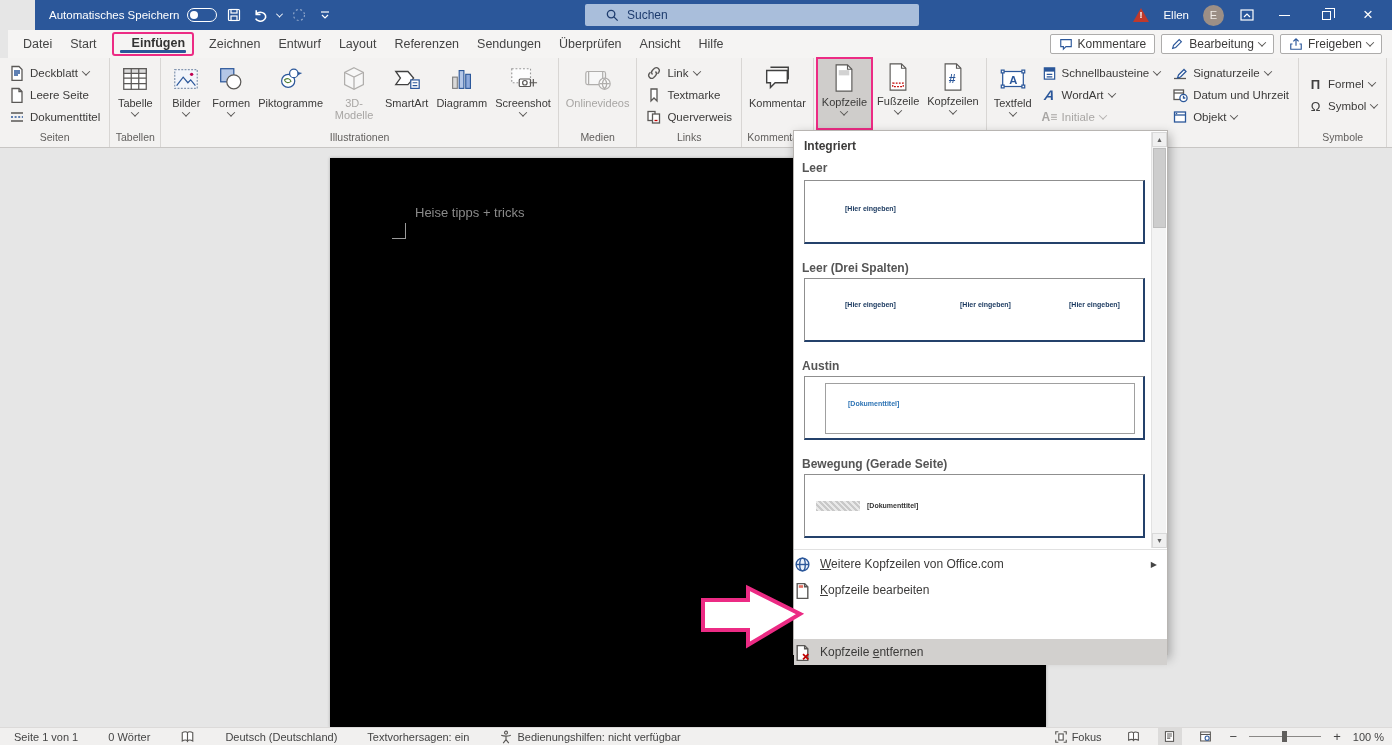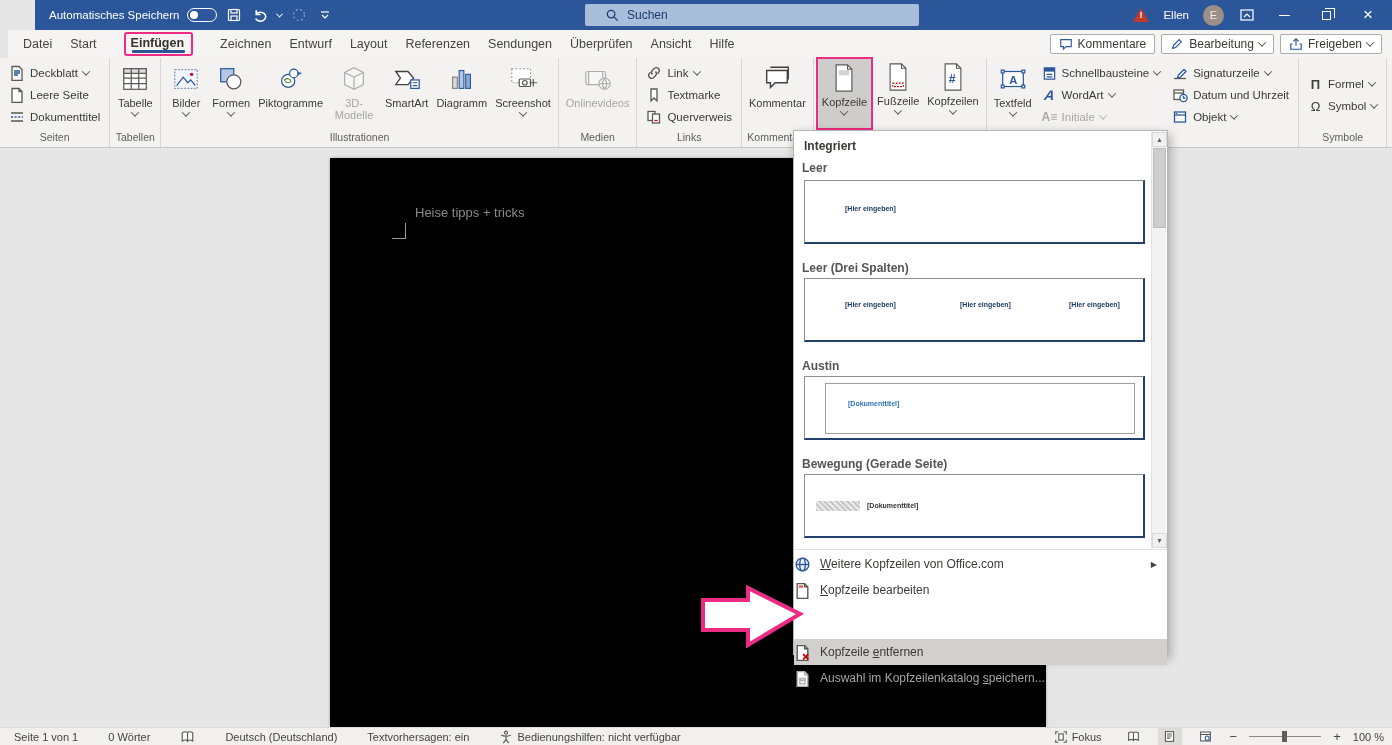--- a/index.html
+++ b/index.html
@@ -19,21 +19,21 @@
   .warn-tri span { position:absolute; left:-2px; top:2px; font-size:9px; color:#fff; font-weight:bold; }
   .avatar { width:21px; height:21px; border-radius:50%; background:#9c8f86; display:flex; align-items:center; justify-content:center; font-size:11px; color:#f0ebe6; }
   .winbtn { width:28px; height:30px; display:flex; align-items:center; justify-content:center; font-size:14px; }
   .min-line { width:11px; height:1px; background:#fff; }
   .restore-ic { width:9px; height:9px; border:1px solid #fff; position:relative; }
   .restore-ic:before { content:""; position:absolute; left:2px; top:-4px; width:9px; height:9px; border:1px solid #fff; border-left:none; border-bottom:none; }
 
   
   .tabs { position:absolute; top:30px; left:8px; right:0; height:28px; background:#f5f4f3; display:flex; align-items:center; font-size:12.5px; color:#444; }
   .tab { padding:4px 9px; position:relative; }
-  .tab.active { border:2px solid #ec2b84; border-radius:3px; margin:0 18px; padding:2px 7px 4px 5px; font-weight:bold; color:#333; }
+  .tab.active { border:2px solid #ec2b84; border-radius:3px; margin:0 6px; padding:2px 7px 4px 18px; font-weight:bold; color:#333; }
   .tab-underline { position:absolute; left:6px; right:6px; bottom:1px; height:3px; background:#2b579a; border-radius:1px; }
   .tabs-right { margin-left:auto; display:flex; gap:6px; padding-right:10px; }
   .pillbtn { display:flex; align-items:center; gap:5px; border:1px solid #adacab; background:#fff; border-radius:2px; padding:2px 8px; font-size:12px; color:#3b3a39; }
 
   
   .ribbon { position:absolute; top:58px; left:0; right:0; height:90px; background:#f3f2f1; border-bottom:1px solid #c8c6c4; display:flex; }
   .grp { display:flex; flex-direction:column; border-right:1px solid #d8d6d4; flex-shrink:0; }
   .grp-body { flex:1; display:flex; align-items:stretch; padding:2px 3px 0 3px; }
   .grp-label { height:17px; font-size:10.5px; color:#605e5c; text-align:center; line-height:15px; }
   .big { display:flex; flex-direction:column; align-items:center; justify-content:flex-start; padding:1px 4px; min-width:44px; }
@@ -605,29 +605,20 @@
         <span class="mlabel"><span class="u">K</span><span>opfzeile bearbeiten</span></span>
       </div>
       <div class="mi hl">
         <svg width="17" height="17" viewBox="0 0 16 16">
             <path d="M3 1.5h7l3 3v11H3z" class="s fw"></path>
             <path d="M10 1.5v3h3" class="s"></path>
             <path d="M8.5 9.5l5 5M13.5 9.5l-5 5" class="sr" style="stroke-width:1.6"></path>
           </svg>
         <span class="mlabel"><span>Kopfzeile </span><span class="u">e</span><span>ntfernen</span></span>
       </div>
-      <div class="mi disabled">
-        <svg width="17" height="17" viewBox="0 0 16 16">
-            <path d="M3 1.5h7l3 3v11H3z" class="sg" style="fill:#fbfbfb"></path>
-            <path d="M10 1.5v3h3" class="sg"></path>
-            <rect x="5.5" y="8" width="5" height="5" class="sg"></rect>
-            <path d="M6.5 8v2h3V8" class="sg"></path>
-          </svg>
-        <span class="mlabel"><span>Auswahl im Kopfzeilenkatalog </span><span class="u">s</span><span>peichern...</span></span>
-      </div>
     </div>
   </div>
 
   <svg class="annot-arrow" width="112" height="72" viewBox="0 0 112 72">
     <polygon points="8,20 53,20 53,8 105,34 53,65 53,50 8,50" style="fill:#ffffff;stroke:#ec2b84;stroke-width:4;stroke-linejoin:miter"></polygon>
   </svg>
 
   <div class="status">
     <span class="st-item" style="margin-left:14px">Seite 1 von 1</span>
     <span class="st-item">0 Wörter</span>

